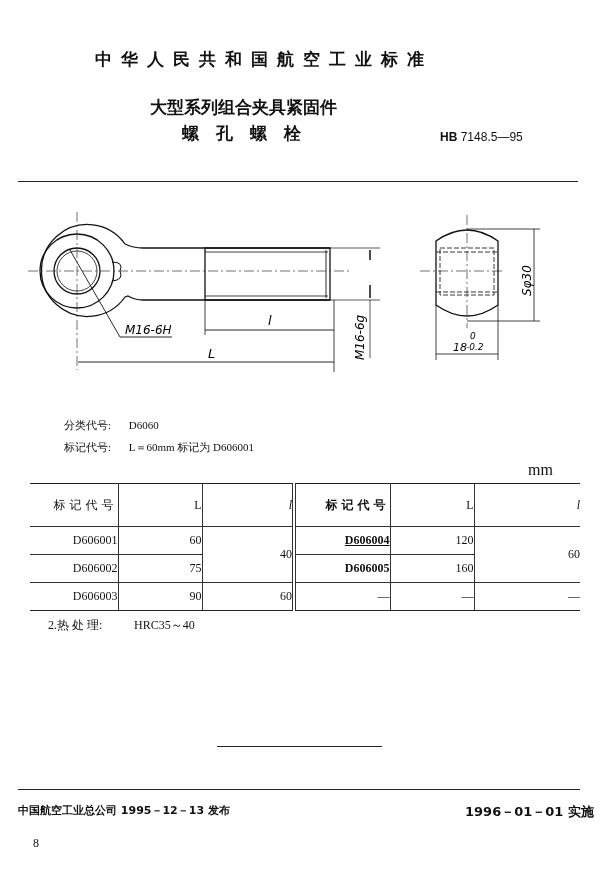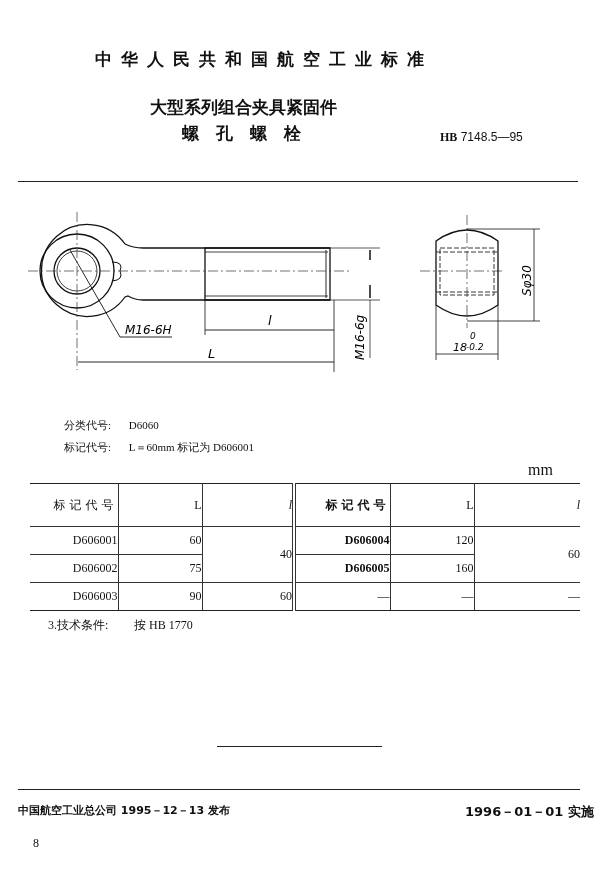--- a/index.html
+++ b/index.html
@@ -3,21 +3,21 @@
 <meta charset="utf-8">
 <style>
   html, body { margin:0; padding:0; background:#ffffff; }
   body { width:600px; height:885px; position:relative; overflow:hidden; color:#111; font-family:"DejaVu Sans", sans-serif; }
   .abs { position:absolute; }
   .std-title { left:0; width:600px; top:48px; text-align:center; font-size:17px; font-weight:bold; letter-spacing:9px; padding-left:6px; }
   .std-title span { margin-left:-84px; }
   .subtitle1 { left:150px; top:96px; font-size:17px; font-weight:bold; letter-spacing:0px; }
   .subtitle2 { left:182px; top:122px; font-size:17px; font-weight:bold; letter-spacing:17px; }
   .std-code { left:440px; top:130px; font-size:12px; font-family:"Liberation Sans", sans-serif; }
-  .std-code b { font-family:Liberation Serif, serif; font-weight:bold; }
+  .std-code b { font-family:Liberation Sans, sans-serif; font-weight:bold; }
   .rule { height:0; border-top:1.5px solid #222; }
   .info { left:64px; font-size:11px; font-family:"Liberation Serif", serif; }
   .info .lbl { display:inline-block; width:62px; }
   .unit { left:528px; top:461px; font-size:16px; font-family:"Liberation Serif", serif; }
   table.spec { position:absolute; left:30px; top:483px; width:550px; border-collapse:collapse; font-family:"Liberation Serif", serif; font-size:12px; }
   table.spec td { border:1px solid #333; text-align:right; height:27px; padding:0; }
   table.spec tr.hdr td { height:42px; }
   table.spec tr:first-child td { border-top:1.5px solid #222; }
   table.spec tr:last-child td { border-bottom:1.5px solid #222; }
   table.spec td:first-child { border-left:none; }
@@ -131,21 +131,21 @@
     <td>L</td>
     <td style="font-style:italic;">l</td>
     <td class="sep" style="letter-spacing:4px;font-weight:bold;">标记代号</td>
     <td>L</td>
     <td style="font-style:italic;">l</td>
   </tr>
   <tr>
     <td>D606001</td>
     <td>60</td>
     <td rowspan="2">40</td>
-    <td class="sep" style="font-weight:bold;">D606004</td>
+    <td class="sep" style="font-weight:bold;text-decoration:underline;">D606004</td>
     <td>120</td>
     <td rowspan="2">60</td>
   </tr>
   <tr>
     <td>D606002</td>
     <td>75</td>
     <td class="sep" style="font-weight:bold;">D606005</td>
     <td>160</td>
   </tr>
   <tr>
@@ -153,20 +153,20 @@
     <td>90</td>
     <td>60</td>
     <td class="sep">—</td>
     <td>—</td>
     <td>—</td>
   </tr>
 </tbody>
   </table>
 
 <div class="abs notes">
-  <div><span class="lbl">3.技术条件:</span><span>按 HB 1770</span></div>
+  <div><span class="lbl">2.热 处 理:</span><span>HRC35～40</span></div>
 </div>
 
 <div class="abs rule" style="left:217px; width:165px; top:746px;"></div>
 <div class="abs rule" style="left:18px; width:562px; top:789px;"></div>
 <div class="abs footer-left">中国航空工业总公司 1995－12－13 发布</div>
 <div class="abs footer-right">1996－01－01 实施</div>
 <div class="abs page-num">8</div>
 
 </body></html>

